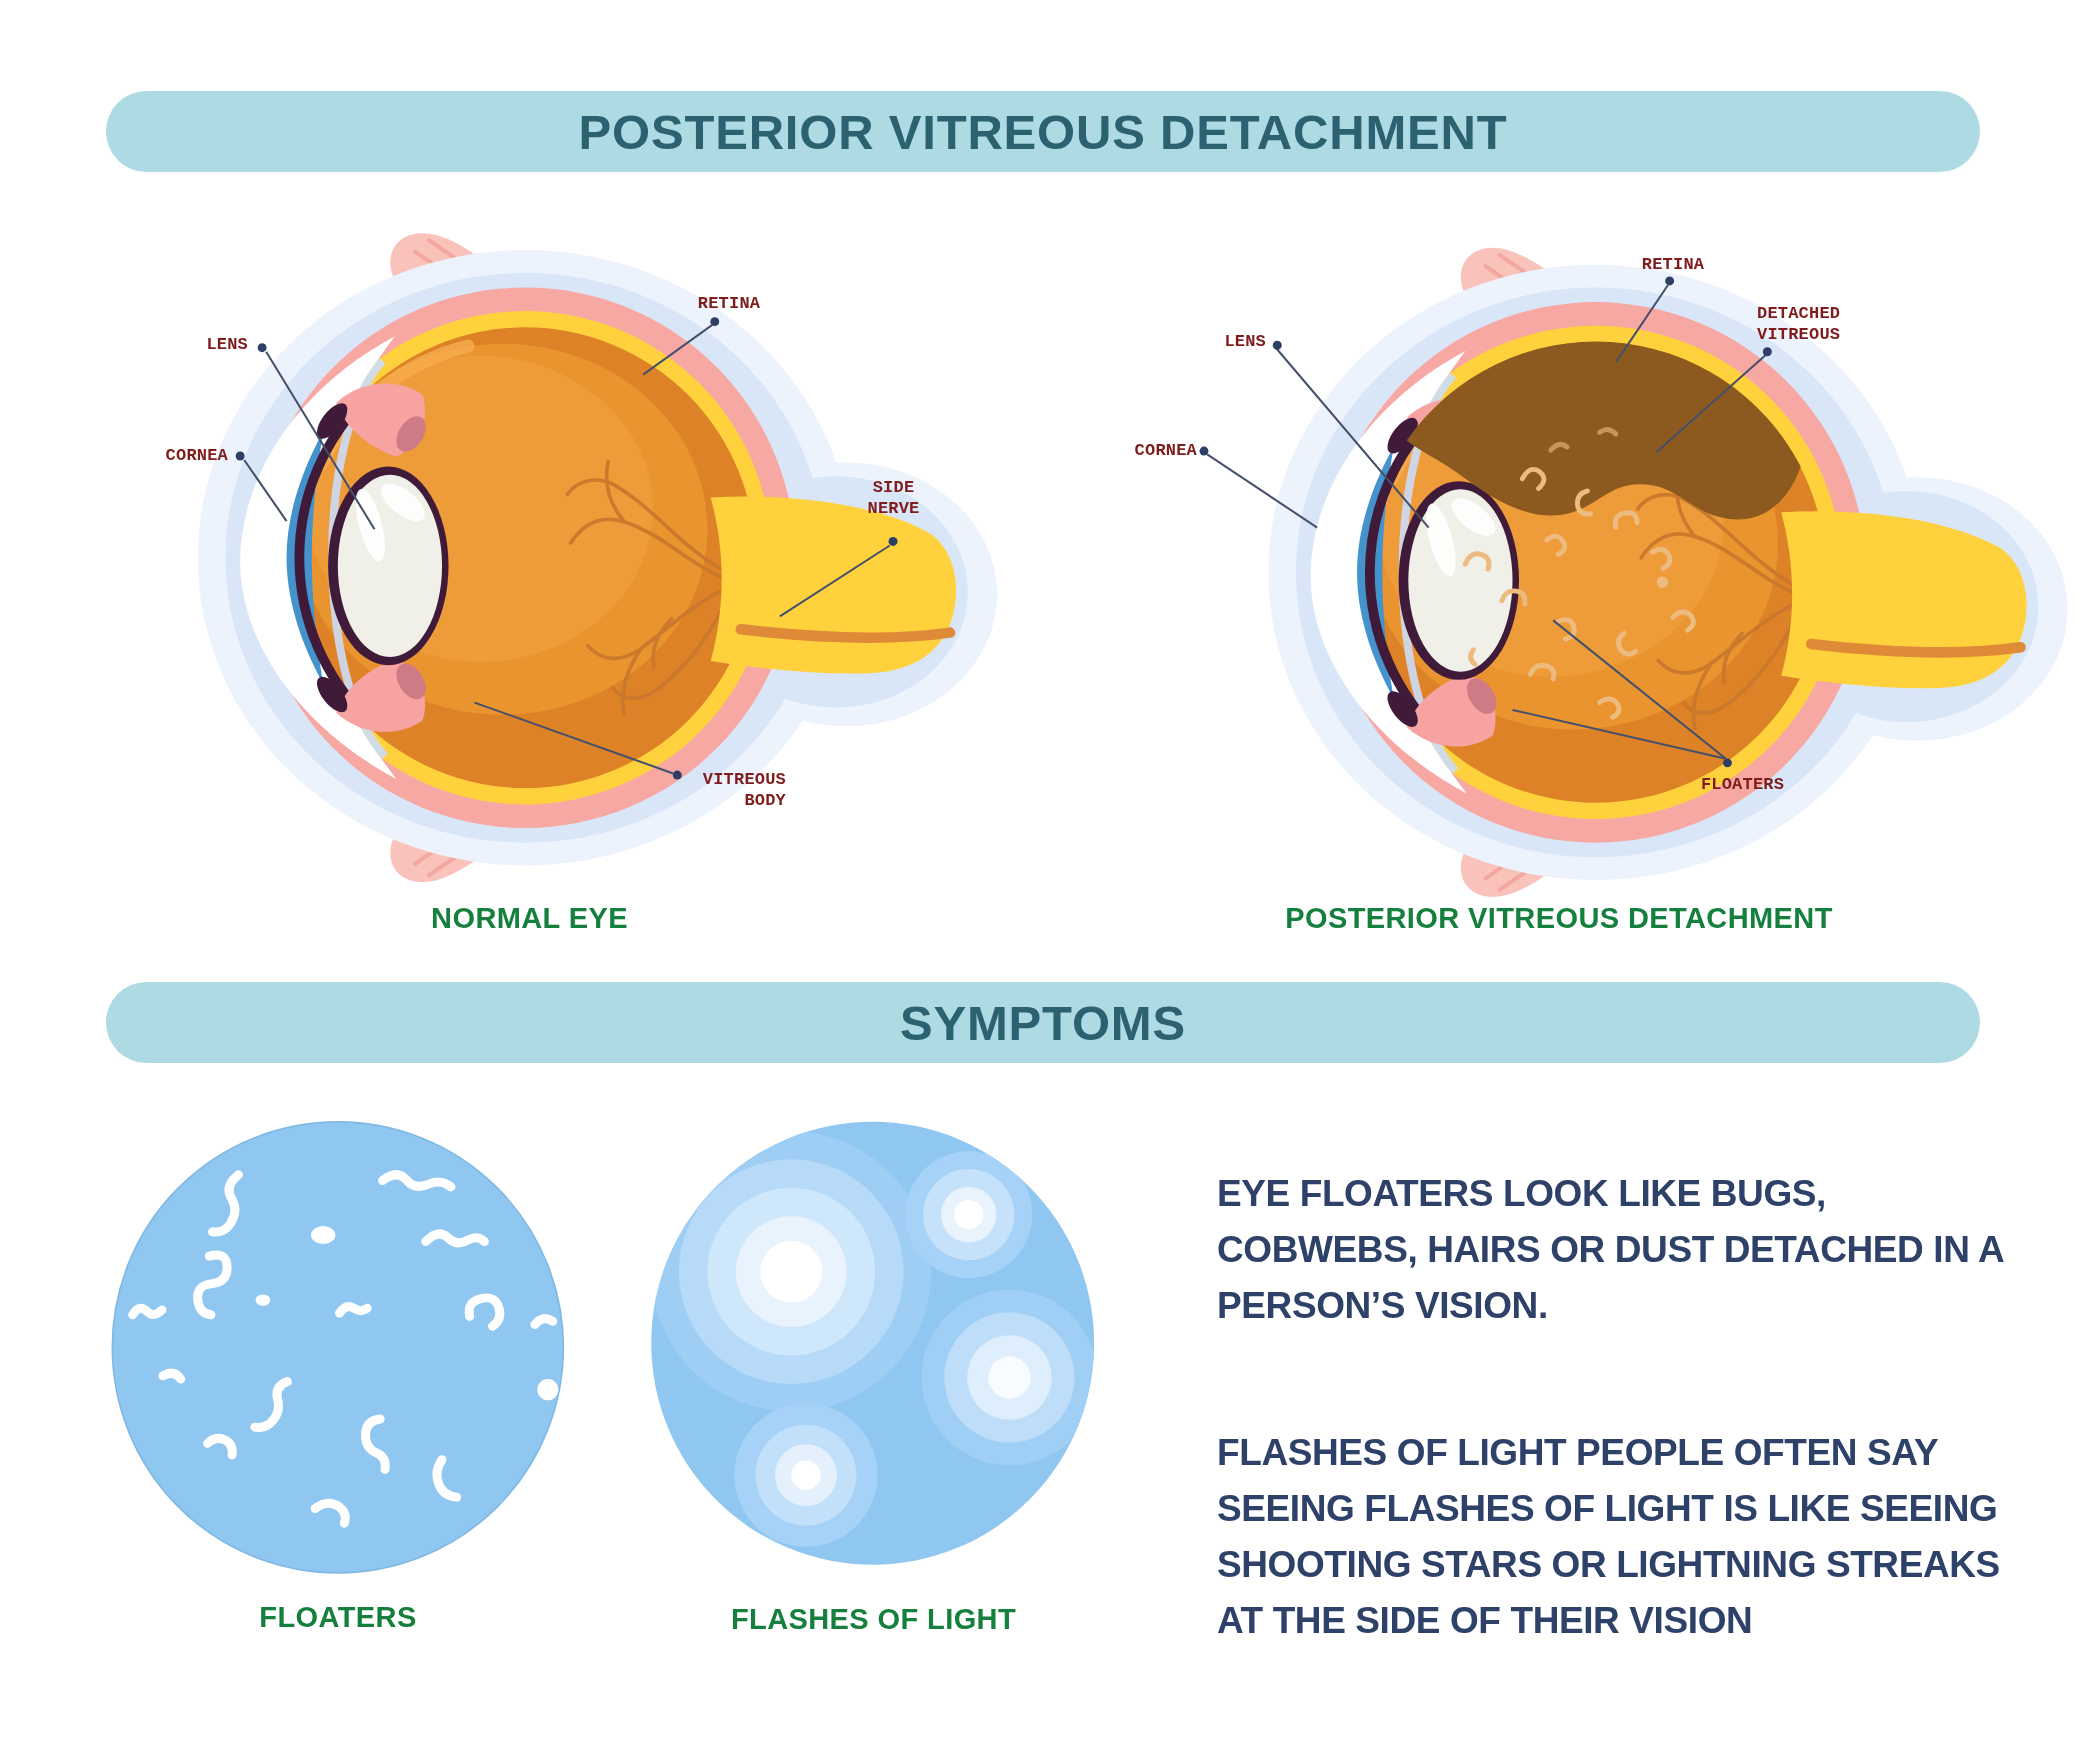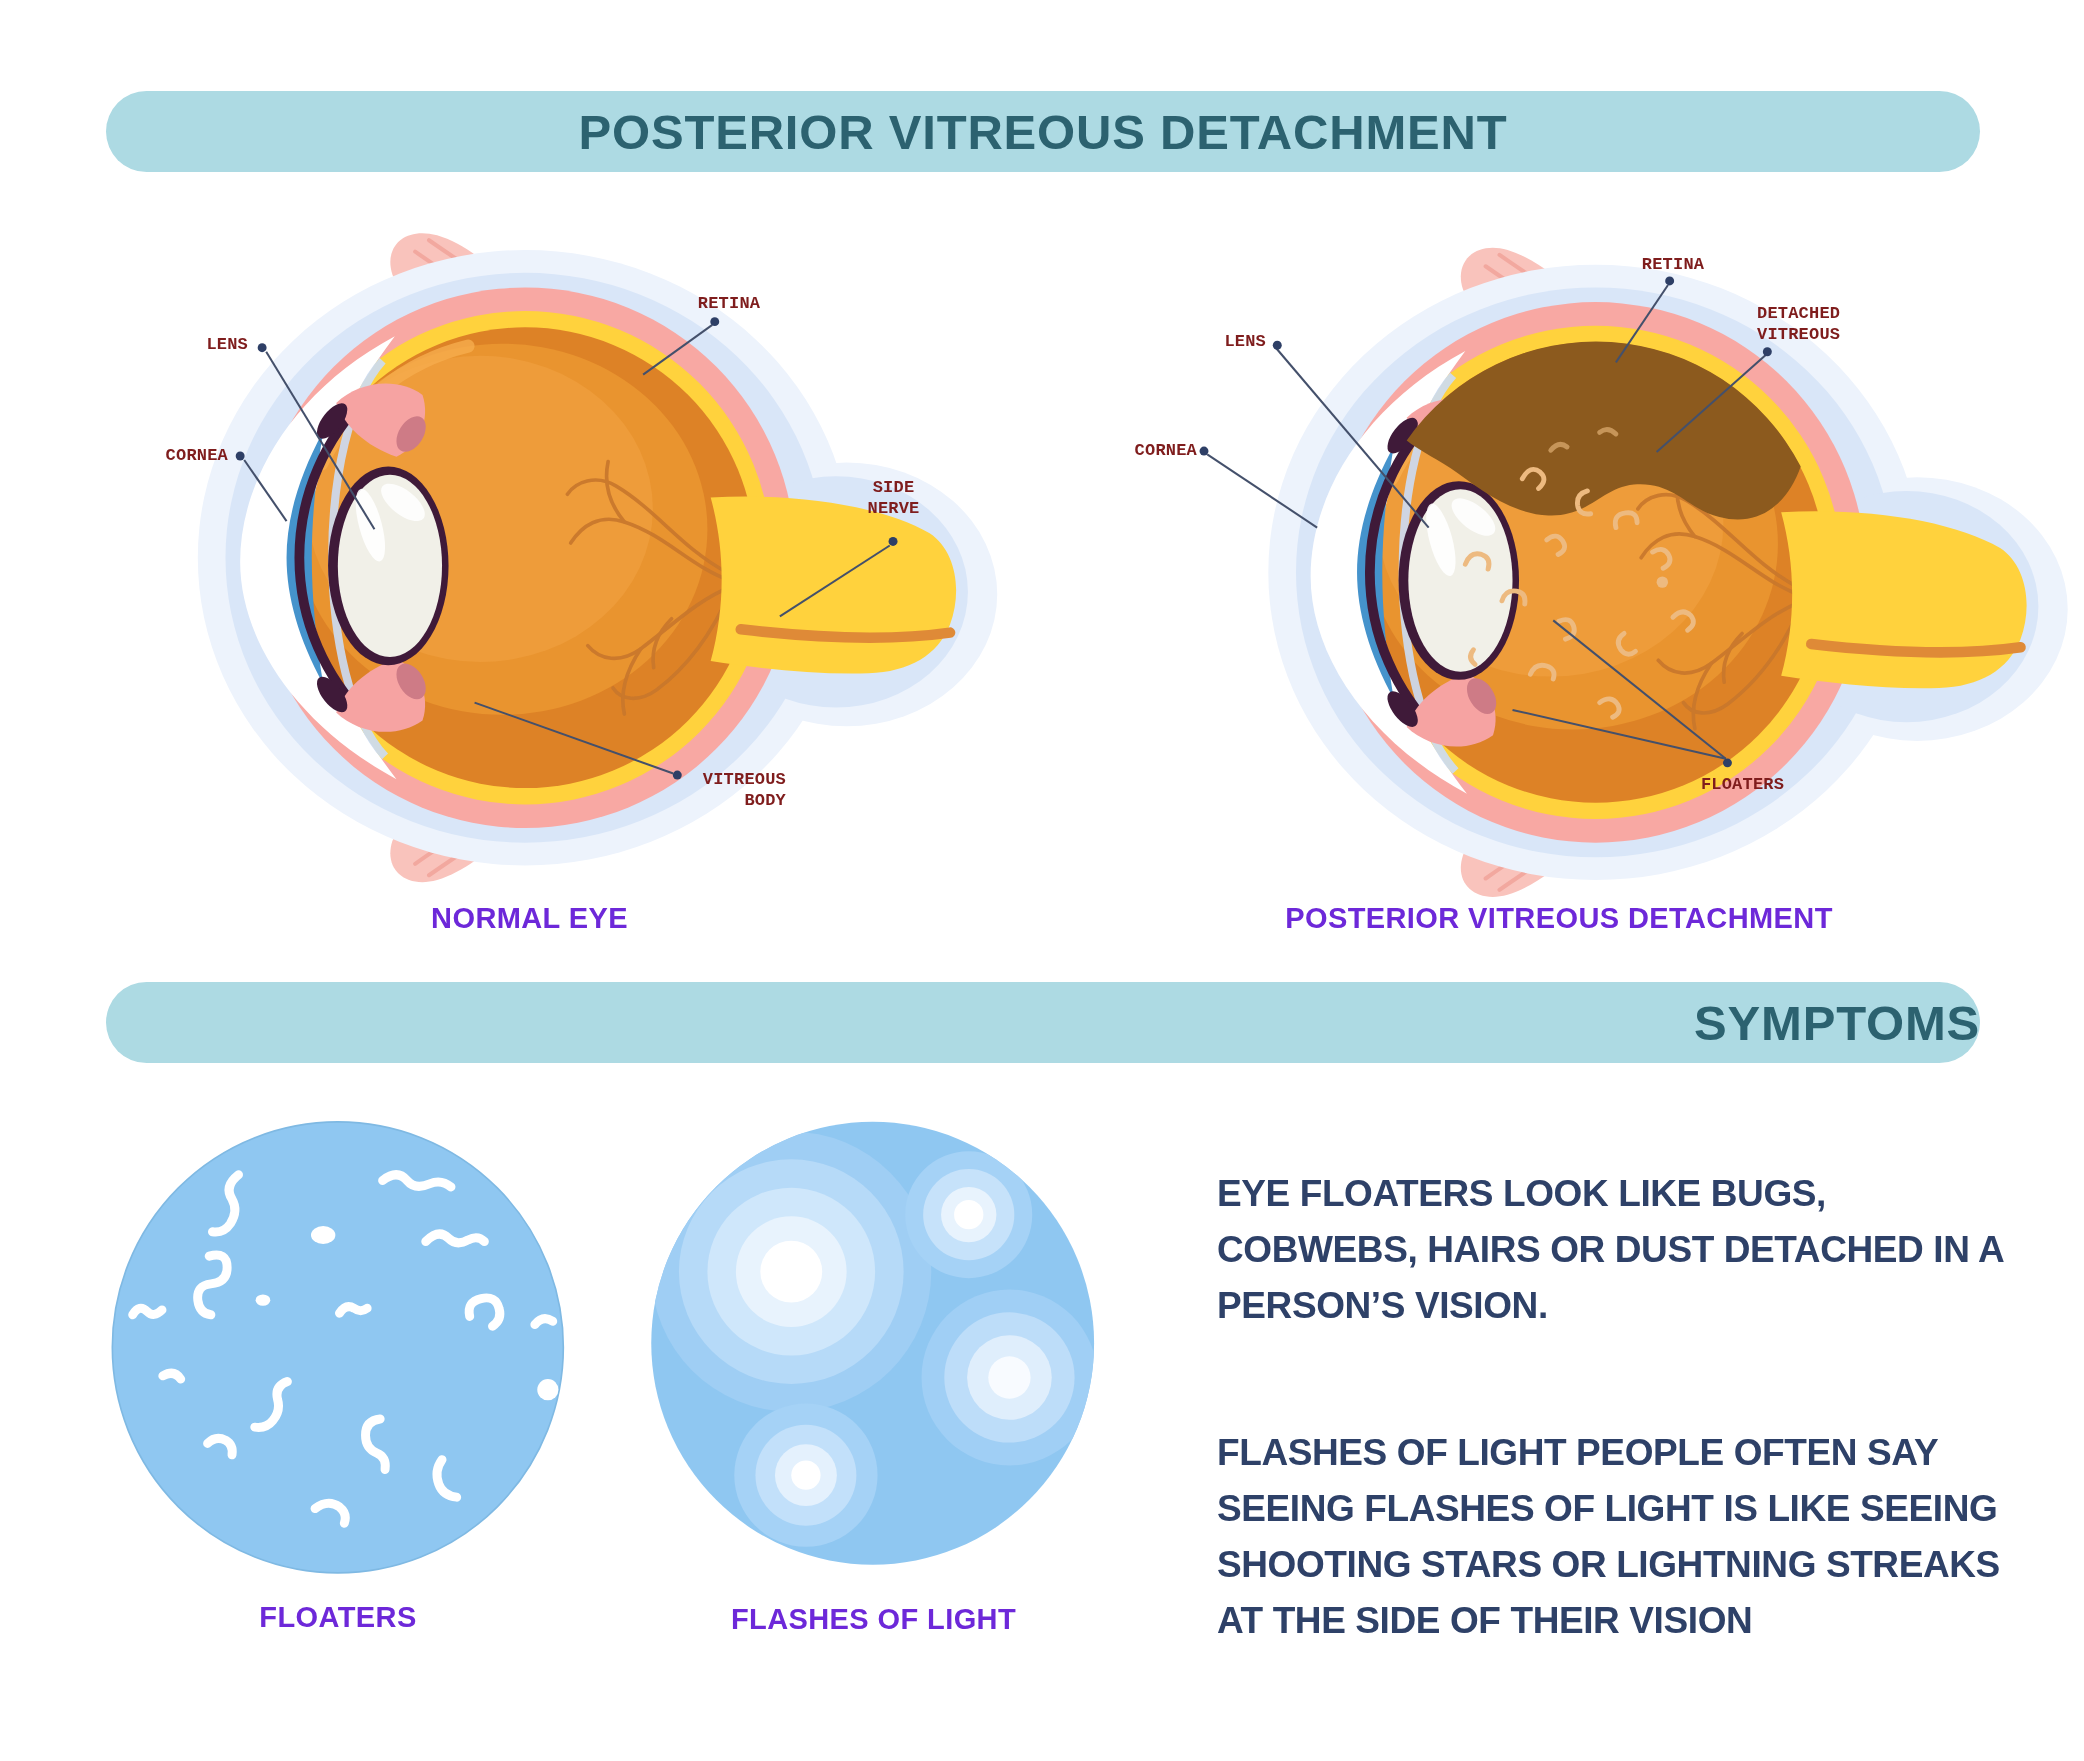--- a/index.html
+++ b/index.html
@@ -7,29 +7,29 @@
   #canvas { position:relative; width:2084px; height:1761px; background:#ffffff; overflow:hidden; }
   #graphics { position:absolute; left:0; top:0; }
 
   .banner {
     position:absolute; left:106px; width:1874px; height:81px;
     background:#ADDAE3; border-radius:42px;
     display:flex; align-items:center; justify-content:center;
     font-weight:bold; font-size:49px; color:#2C6270; letter-spacing:0.8px;
   }
   #banner-top { top:91px; }
-  #banner-symptoms { top:982px;justify-content:flex-end; }
+  #banner-symptoms { top:982px; }
 
   .label {
     position:absolute; font-weight:bold; font-size:17px; line-height:1.25;
     color:#7f1d1d; letter-spacing:0.2px;font-family:Liberation Mono, monospace;
   }
   .caption {
     position:absolute; font-weight:bold; font-size:29px;
-    color:#6d28d9; text-align:center; letter-spacing:0.4px;
+    color:#15803d; text-align:center; letter-spacing:0.4px;
   }
 
   #lbl-lens-l     { left:114px;  top:334px; width:134px; text-align:right; }
   #lbl-cornea-l   { left:65px;   top:445px; width:163px; text-align:right; }
   #lbl-retina-l   { left:668px;  top:293px; width:122px; text-align:center; }
   #lbl-optic-l    { left:853px; top:477px; width:81px; text-align:center; }
   #lbl-vitreous-l { left:688px;  top:769px; width:98px; text-align:right; }
 
   #lbl-lens-r     { left:1136px; top:331px; width:130px; text-align:right; }
   #lbl-cornea-r   { left:1038px; top:440px; width:159px; text-align:right; }

